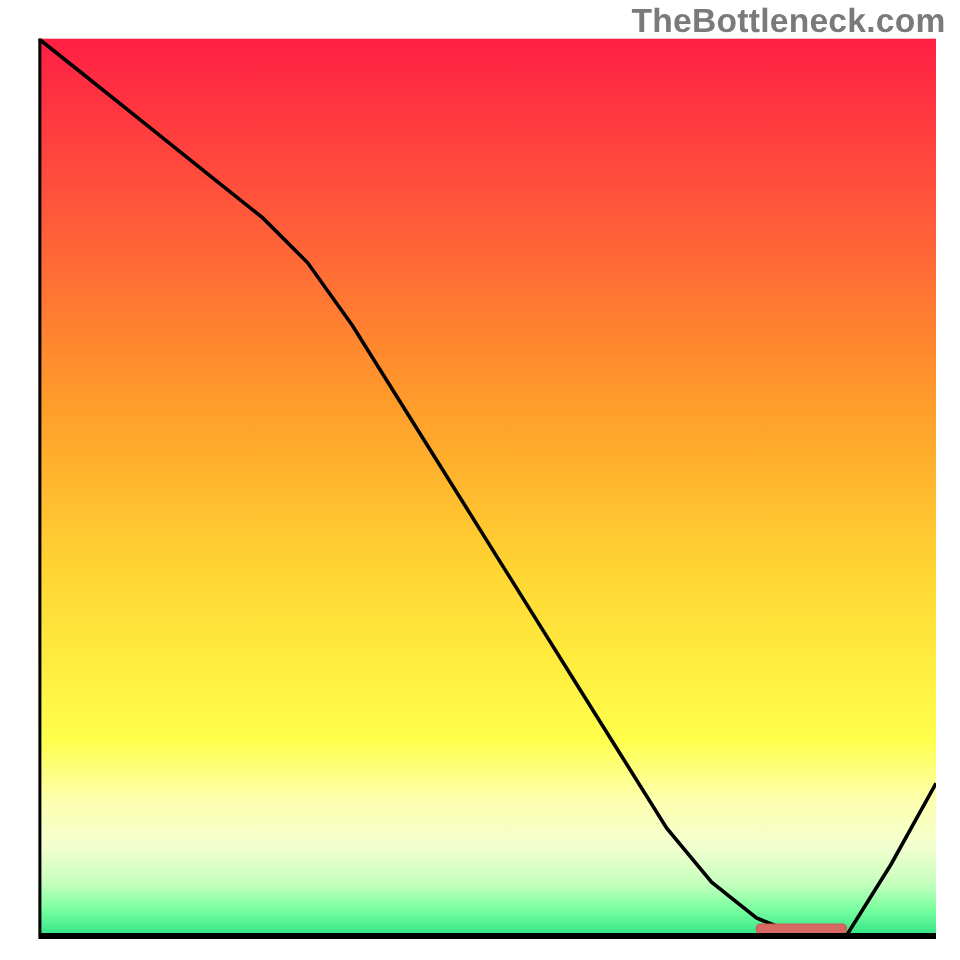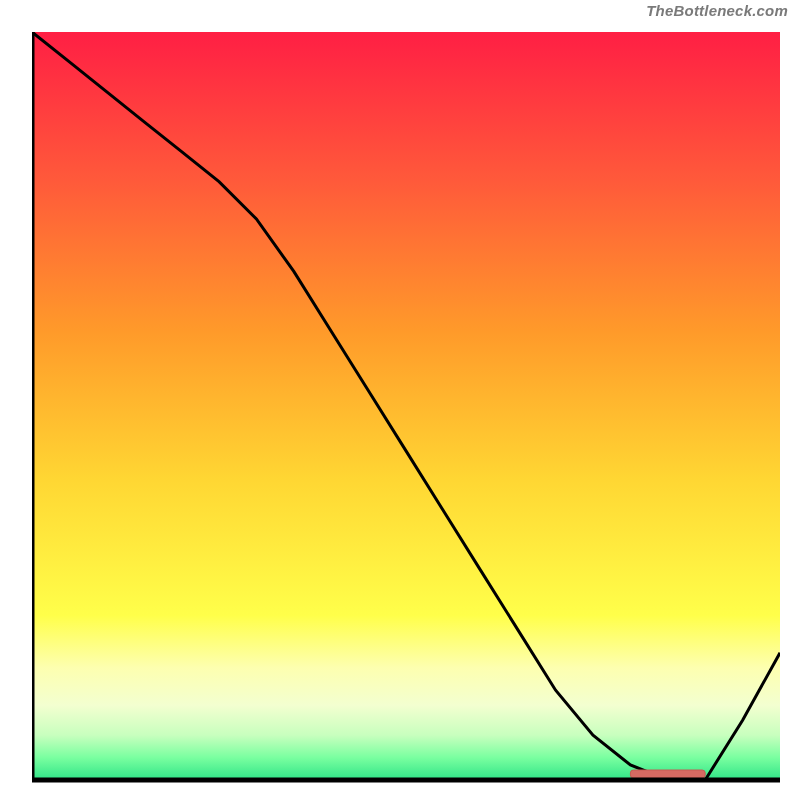--- a/index.html
+++ b/index.html
@@ -8,25 +8,24 @@
     width: 800px;
     height: 800px;
     background: #ffffff;
     overflow: hidden;
     font-family: Arial, Helvetica, sans-serif;
   }
   .watermark {
     position: absolute;
     top: 2px;
     right: 12px;
-    font-size: 15px;
+    font-size: 28px;
     font-weight: bold;
     color: #7a7a7a;
     letter-spacing: 0.2px;
-    font-style: italic;
   }
   .plot-area {
     position: absolute;
     left: 32px;
     top: 32px;
     width: 748px;
     height: 752px;
   }
   .plot-area svg {
     display: block;

